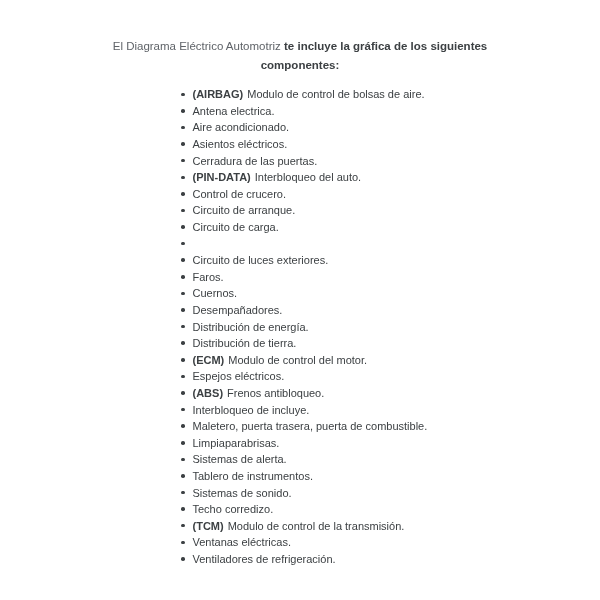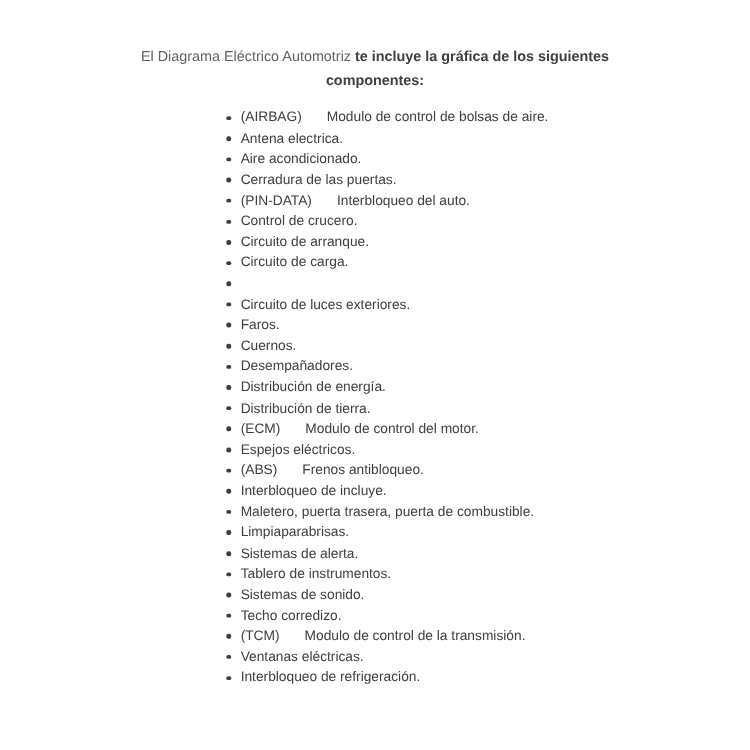--- a/index.html
+++ b/index.html
@@ -49,22 +49,22 @@
     white-space:nowrap;
   }
   .bullet{
     flex:none;
     width:3.5px;height:3.5px;
     border-radius:50%;
     background:var(--c-text);
     margin-right:8px;
   }
   .li-tag{
-    font-weight:400;
-    margin-right:20px;
+    font-weight:700;
+    margin-right:4px;
   }
 </style>
 </head>
 <body>
 
 <div class="page">
 
   <div class="title">
     <div class="t-line1"><span class="t-reg">El Diagrama Eléctrico Automotriz </span><span class="t-bold">te incluye la gráfica de los siguientes</span></div>
     <div class="t-line2"><span class="t-bold">componentes:</span></div>
@@ -82,20 +82,25 @@
 
     <span class="li-text">Antena electrica.</span>
   </li>
 
   <li class="component">
     <span class="bullet"></span>
 
     <span class="li-text">Aire acondicionado.</span>
   </li>
 
+  <li class="component">
+    <span class="bullet"></span>
+
+    <span class="li-text">Asientos eléctricos.</span>
+  </li>
 
   <li class="component">
     <span class="bullet"></span>
 
     <span class="li-text">Cerradura de las puertas.</span>
   </li>
 
 
   <li class="component">
     <span class="bullet"></span>
@@ -230,17 +235,17 @@
 
   <li class="component">
     <span class="bullet"></span>
 
     <span class="li-text">Ventanas eléctricas.</span>
   </li>
 
   <li class="component">
     <span class="bullet"></span>
 
-    <span class="li-text">Interbloqueo de refrigeración.</span>
+    <span class="li-text">Ventiladores de refrigeración.</span>
   </li>
 </ul>
 
 </div>
 
 </body></html>

